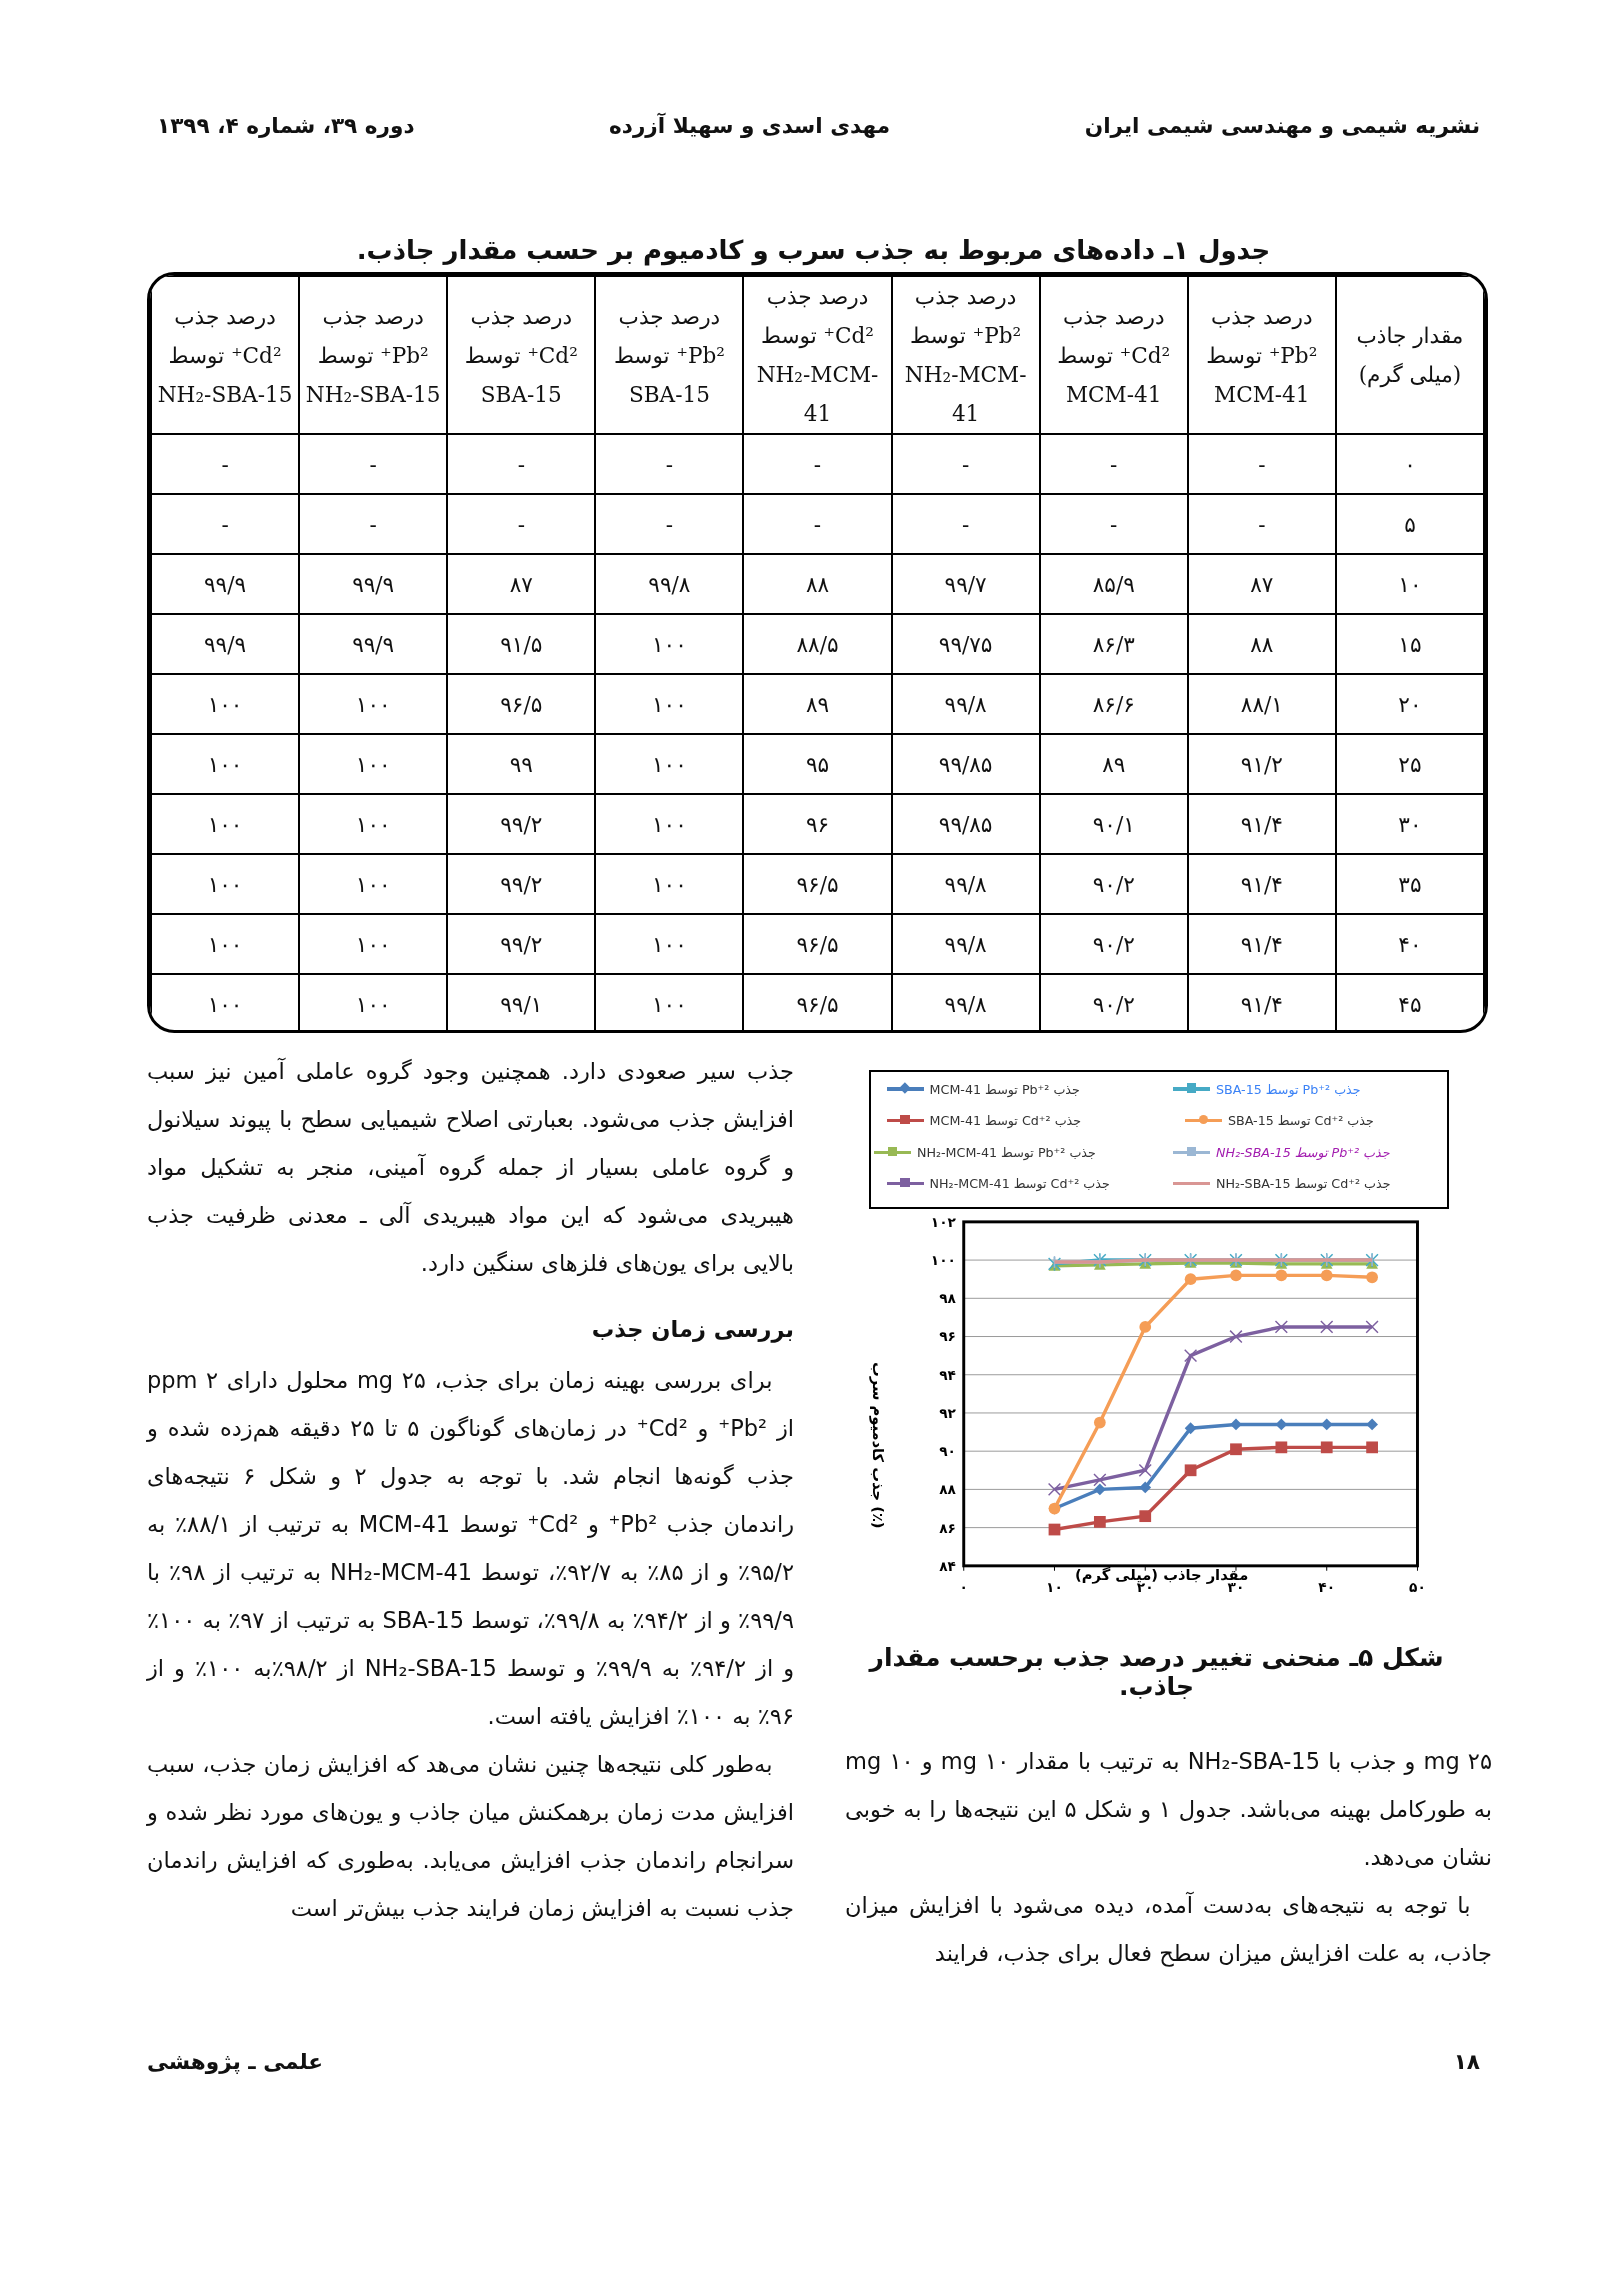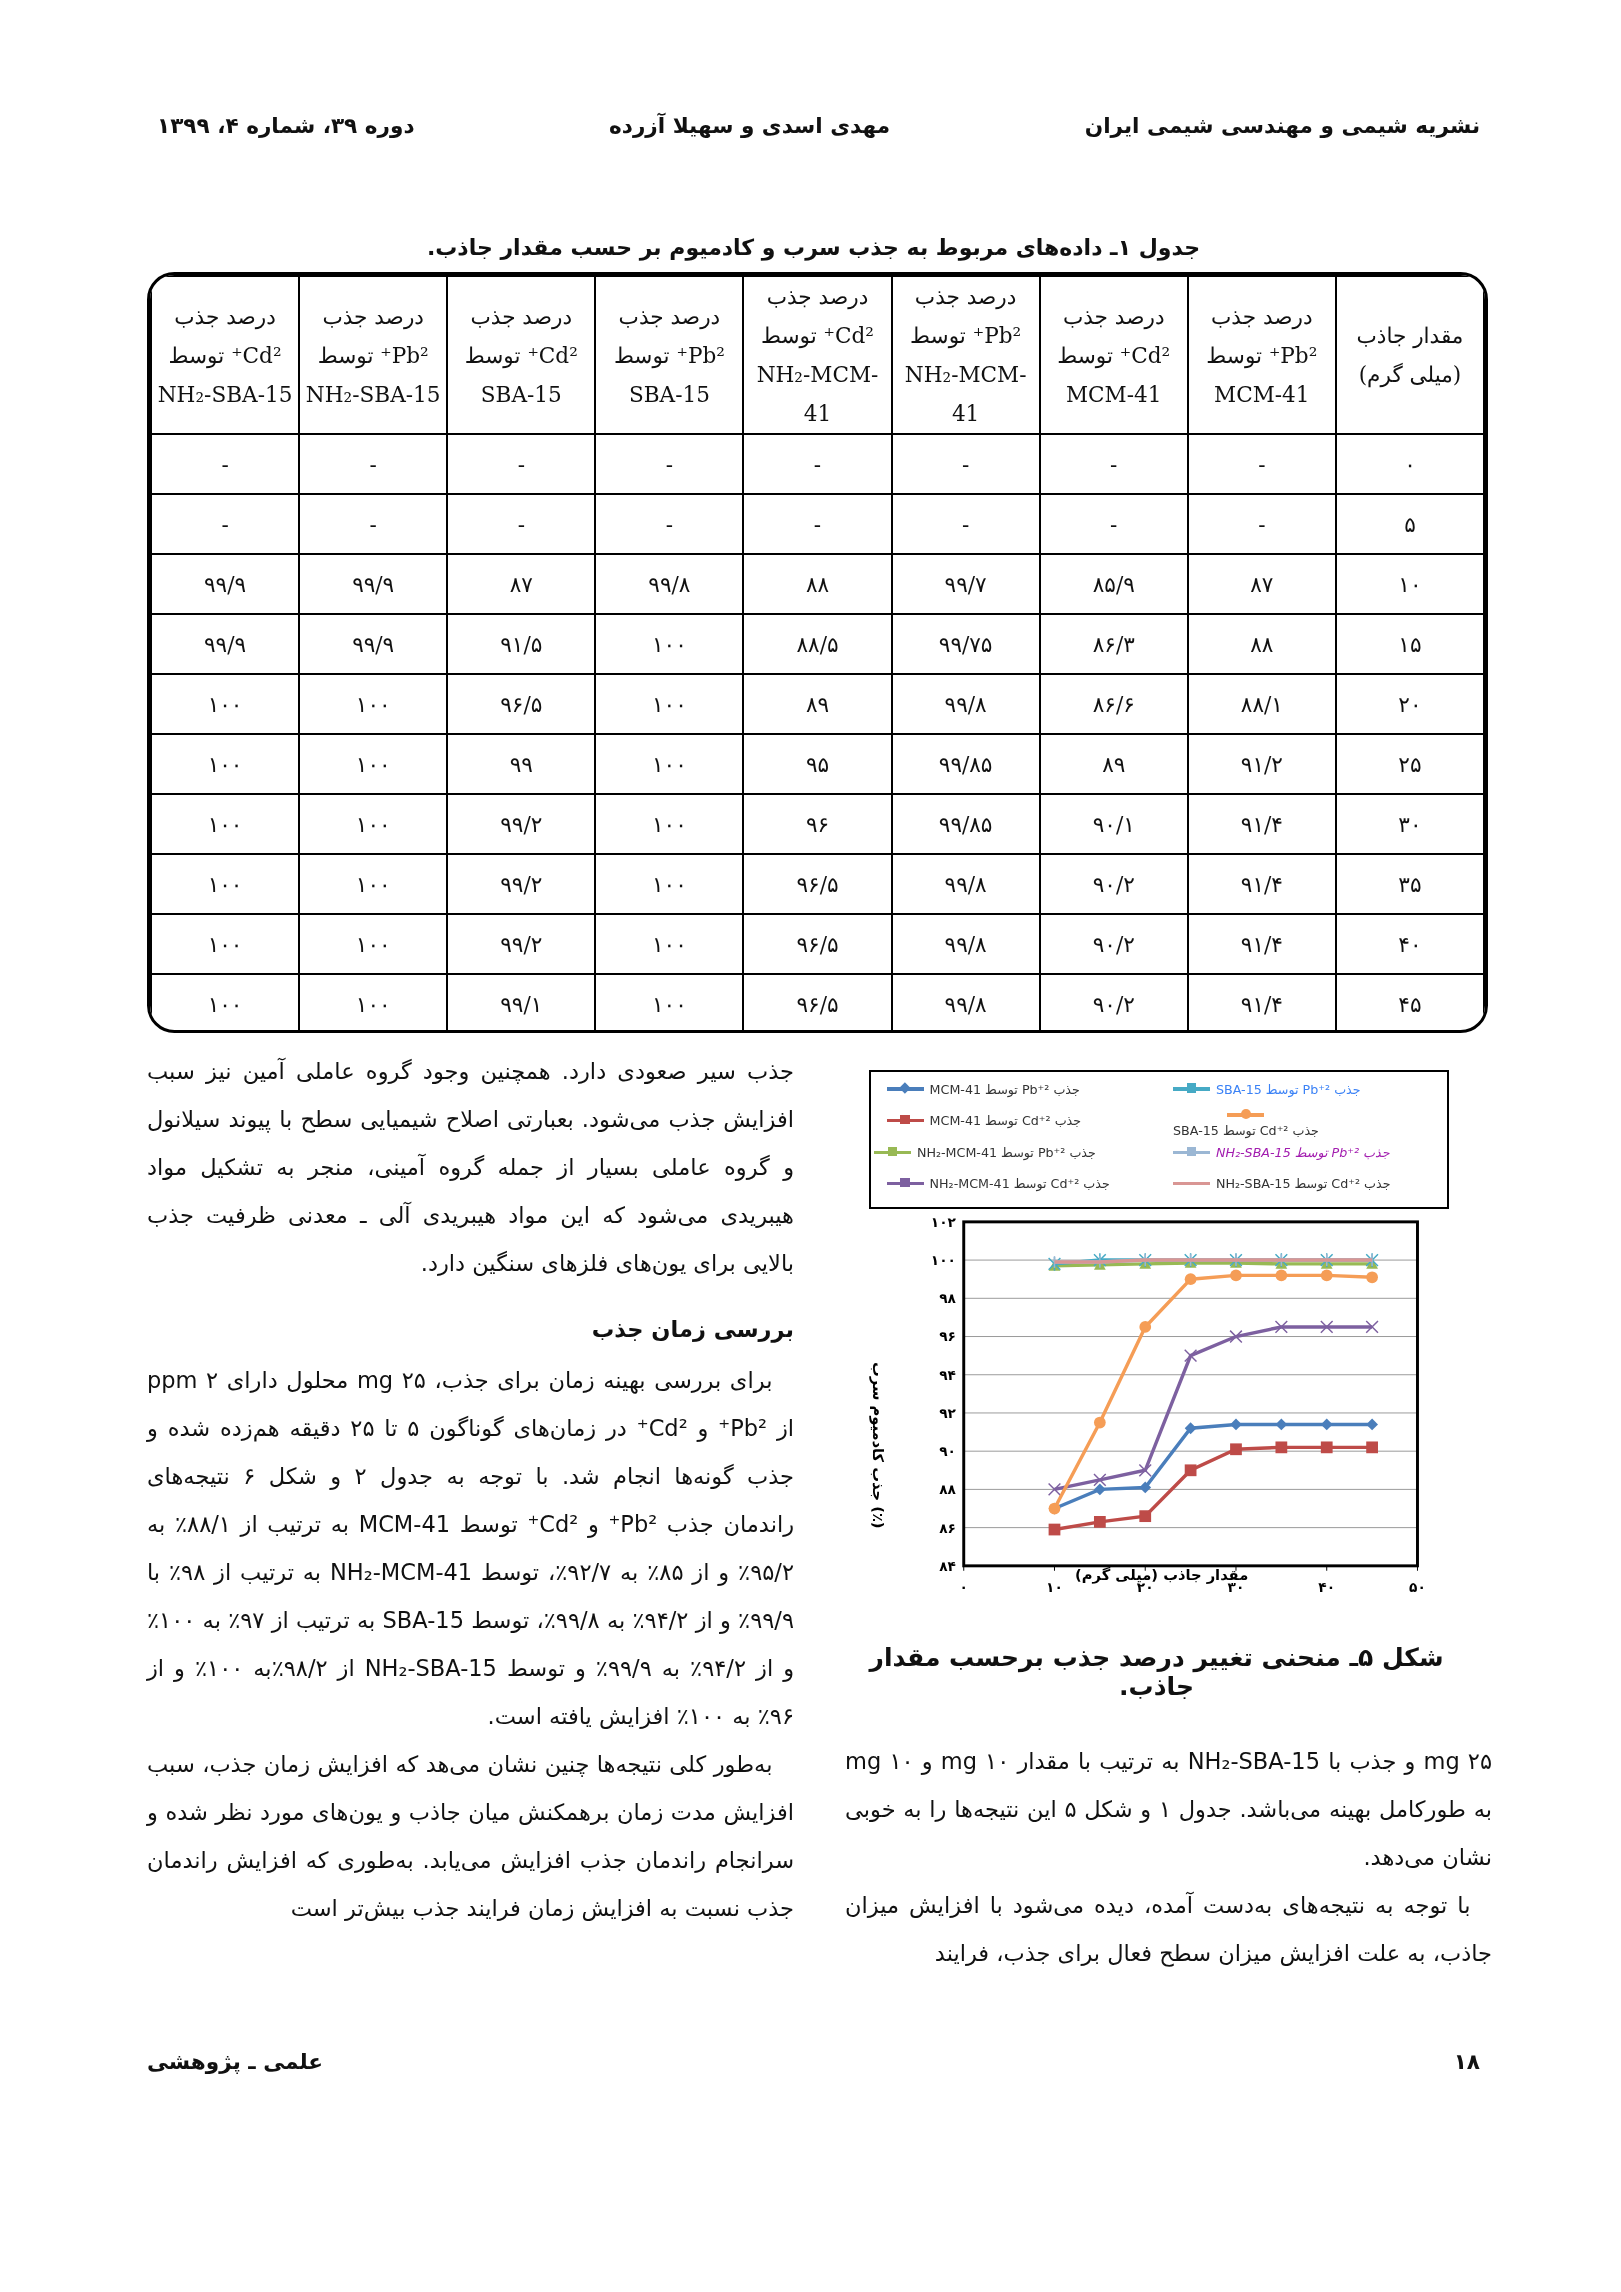--- a/index.html
+++ b/index.html
@@ -1,18 +1,18 @@
 <!DOCTYPE html>
 <html><head>
 <meta charset="utf-8">
 <style>
   html,body{margin:0;padding:0;background:#fff;}
   body{width:1621px;height:2293px;position:relative;font-family:"DejaVu Serif",serif;color:#111;overflow:hidden;}
   .hdr{position:absolute;top:106px;left:157px;width:1323px;height:39px;display:flex;justify-content:space-between;align-items:center;direction:rtl;font-family:"DejaVu Sans",sans-serif;font-weight:bold;font-size:21.6px;}
-  .tcap{position:absolute;top:235px;left:147px;width:1333px;text-align:center;direction:rtl;font-family:"DejaVu Sans",sans-serif;font-weight:bold;font-size:22px;}
+  .tcap{position:absolute;top:235px;left:147px;width:1333px;text-align:center;direction:rtl;font-family:"DejaVu Sans",sans-serif;font-weight:bold;font-size:26px;}
   .tbl-wrap{position:absolute;top:272px;left:147px;width:1335px;height:755px;border:3.9px solid #000;border-radius:27.4px;overflow:hidden;}
   table{border-collapse:collapse;width:100%;height:100%;direction:rtl;table-layout:fixed;}
   td,th{border:2px solid #000;text-align:center;vertical-align:middle;font-weight:normal;font-size:21.6px;padding:0;}
   th{font-size:21.6px;line-height:39px;font-family:"DejaVu Serif",serif;}
   tr.hrow{height:155px;}
   tr.drow{height:60px;}
   tr td{border-bottom-width:2.9px;}
   td.thick-l,th.thick-l{border-left-width:2.9px;}
   .col{position:absolute;direction:rtl;text-align:justify;font-family:"DejaVu Sans",sans-serif;font-size:22.5px;line-height:48px;}
   .col p{margin:0;}
@@ -235,21 +235,21 @@
         <span style="background: rgb(125, 96, 160);"></span>
       </span>
       <span style="direction: rtl; color: rgb(51, 51, 51);">جذب Cd⁺² توسط NH₂-MCM-41</span>
     </div>
     <div class="leg-item" style="left: 302px; top: 9.8px;">
       <span class="leg-swatch" style="background: rgb(70, 170, 197);">
         <span style="background: rgb(70, 170, 197);"></span>
       </span>
       <span style="direction: rtl; color: #3b82f6;">جذب Pb⁺² توسط SBA-15</span>
     </div>
-    <div class="leg-item" style="left: 302px; top: 41px; flex-direction: column;">
+    <div class="leg-item" style="left: 314px; top: 41px;">
       <span class="leg-swatch" style="background: rgb(245, 157, 86);">
         <span style="background: rgb(245, 157, 86); border-radius: 50%;"></span>
       </span>
       <span style="direction: rtl; color: rgb(51, 51, 51);">جذب Cd⁺² توسط SBA-15</span>
     </div>
     <div class="leg-item" style="left: 302px; top: 73px;">
       <span class="leg-swatch" style="background: rgb(155, 183, 212);">
         <span style="background: rgb(155, 183, 212);"></span>
       </span>
       <span style="direction: rtl; color: #a21caf; font-style: italic;">جذب Pb⁺² توسط NH₂-SBA-15</span>

